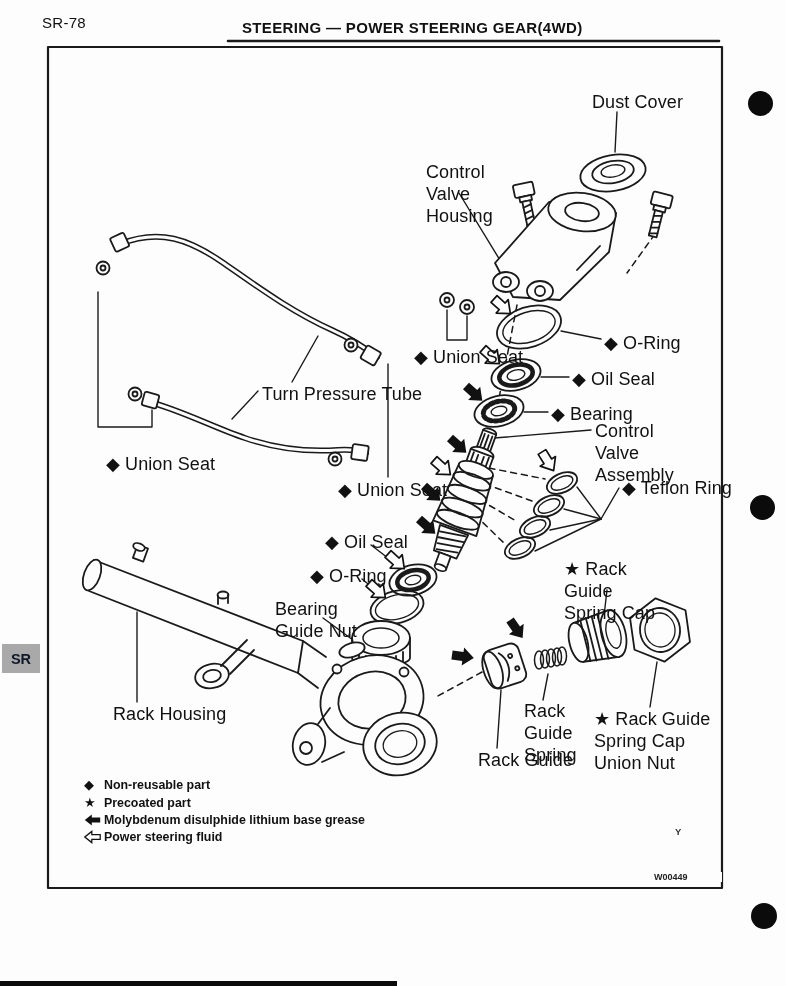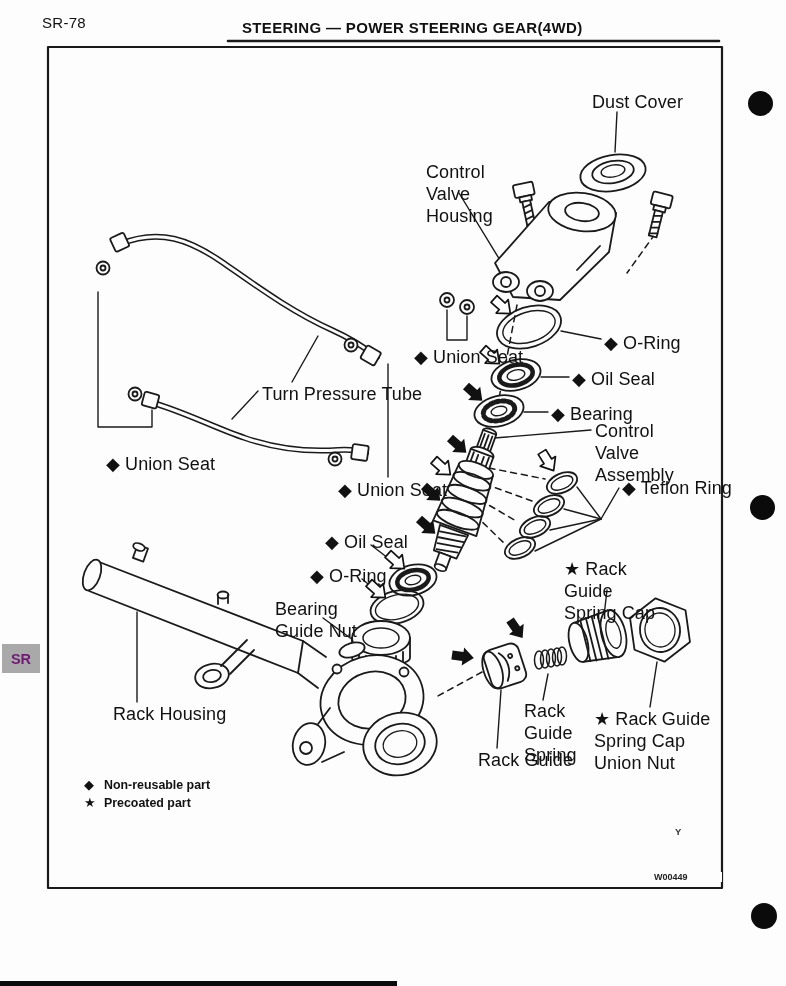--- a/index.html
+++ b/index.html
@@ -8,21 +8,21 @@
     background:#fdfdfd;color:#111;
     font-family:"Liberation Sans","DejaVu Sans",sans-serif;
   }
   .pgnum{position:absolute;left:42px;top:14px;font-size:15px;font-weight:normal;letter-spacing:.3px}
   .title{position:absolute;left:242px;top:19px;font-size:15px;font-weight:bold;letter-spacing:.35px;white-space:nowrap}
   .art{position:absolute;left:0;top:0;width:786px;height:986px}
   .lbl{position:absolute;font-size:18px;font-weight:normal;line-height:1.22;white-space:nowrap;letter-spacing:.1px}
   .lbl.wrap{white-space:normal}
   .tab{position:absolute;left:2px;top:644px;width:38px;height:29px;background:#a9a9a9;
        display:flex;align-items:center;justify-content:center;
-       font-size:14.5px;font-weight:bold;color:#701a75}
+       font-size:14.5px;font-weight:bold;color:#0f172a}
   .dot{position:absolute;width:25px;height:25px;border-radius:50%;background:#0b0b0b}
   .dot.d1{left:748px;top:91px}
   .dot.d2{left:750px;top:495px}
   .dot.d3{left:751px;top:903px;width:26px;height:26px}
   .botbar{position:absolute;left:0;top:981px;width:397px;height:5px;background:#0b0b0b}
   .figcode{position:absolute;left:652px;top:872px;width:66px;text-align:left;
            font-size:9px;font-weight:bold;background:#fdfdfd;padding:0 2px;color:#222}
   .ymark{position:absolute;left:675px;top:826px;font-size:9.5px;font-weight:bold;color:#333}
   .legend{position:absolute;left:84px;top:777px;display:flex;flex-direction:column;gap:3px}
   .legend .row{display:flex;align-items:center;font-size:12.4px;font-weight:bold}
@@ -331,20 +331,32 @@
 
 <div class="legend">
   <div class="row">
     <span class="sym">◆</span>
     <span>Non-reusable part</span>
   </div>
   <div class="row">
     <span class="sym">★</span>
     <span>Precoated part</span>
   </div>
+  <div class="row">
+    <svg width="17" height="14" viewBox="0 0 24 20">
+        <path d="M23,6.5 L11,6.5 L11,2 L1,10 L11,18 L11,13.5 L23,13.5 Z" fill="#111"></path>
+      </svg>
+    <span>Molybdenum disulphide lithium base grease</span>
+  </div>
+  <div class="row">
+    <svg width="17" height="14" viewBox="0 0 24 20">
+        <path d="M23,6.5 L11,6.5 L11,2 L1,10 L11,18 L11,13.5 L23,13.5 Z" fill="#fdfdfd" stroke="#111" stroke-width="1.8"></path>
+      </svg>
+    <span>Power steering fluid</span>
+  </div>
 </div>
 
 <div class="tab">SR</div>
 <div class="dot d1"></div>
 <div class="dot d2"></div>
 <div class="dot d3"></div>
 <div class="botbar"></div>
 <div class="ymark">Y</div>
 <div class="figcode">W00449</div>
 

